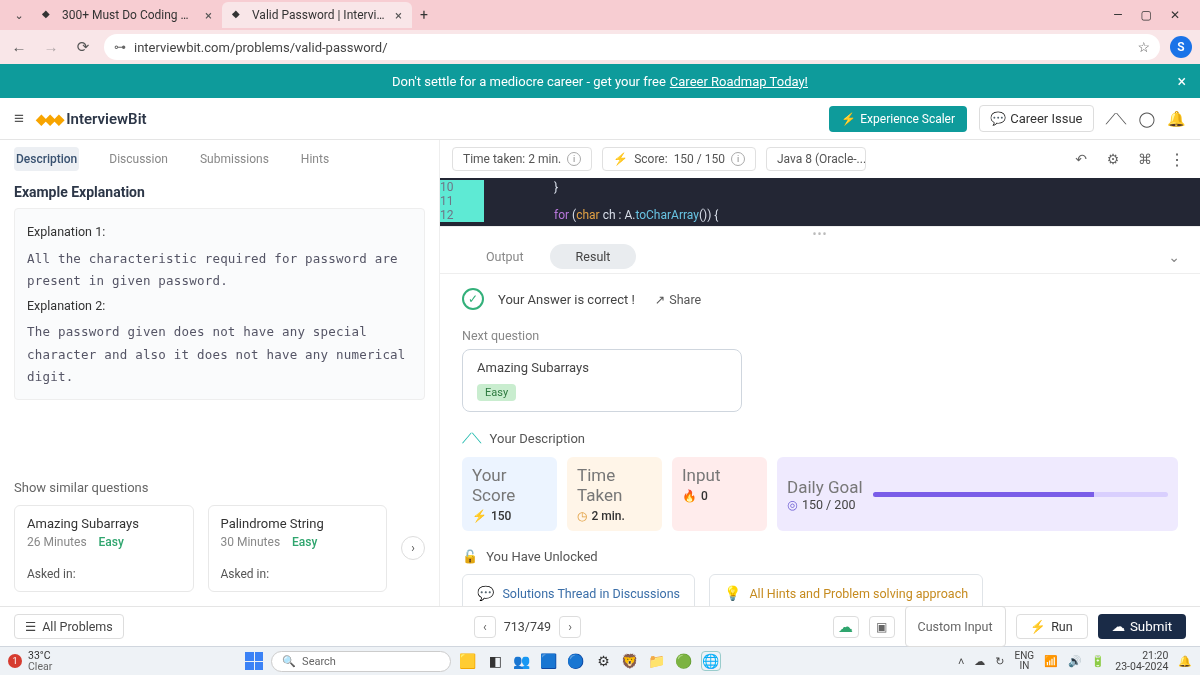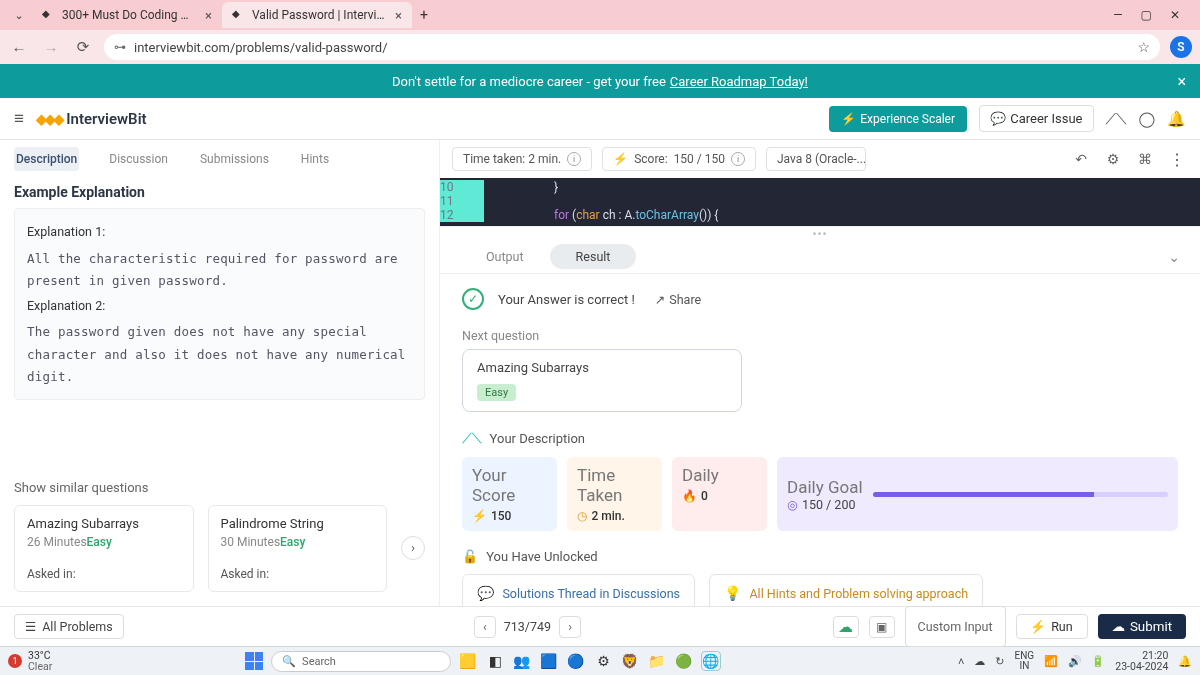--- a/index.html
+++ b/index.html
@@ -52,21 +52,21 @@
   .left-content h4 { font-size:14px; color:#2d3748; margin-bottom:8px; margin-top:6px;}
   .exp-block { background:#fafbfc; border:1px solid #eee; border-radius:4px; padding:10px 12px; font-size:12.5px; line-height:1.8; color:#555;}
   .exp-block .lbl { color:#333; margin-bottom:4px; margin-top:2px; display:block;}
   .exp-block .mono { font-family: ui-monospace, Menlo, Consolas, monospace; color:#556; white-space:pre-wrap; letter-spacing:0.2px;}
 
   .similar-section { margin-top:80px; }
   .similar-title { font-size:13px; color:#666; margin-bottom:10px;}
   .similar-cards { display:flex; gap:14px; align-items:stretch;}
   .sim-card { flex:1; border:1px solid #e8e8e8; border-radius:6px; padding:10px 12px; font-size:12px; color:#444;}
   .sim-card .name { font-size:13px; color:#333; margin-bottom:4px;}
-  .sim-card .meta { display:flex; font-size:12px; color:#888; margin-bottom:18px;}
+  .sim-card .meta { display:flex; gap:12px; font-size:12px; color:#888; margin-bottom:18px;}
   .sim-card .easy { color:#2fa56e; font-weight:500;}
   .sim-card .asked { color:#555; font-size:12px;}
   .sim-arrow { width:24px; height:24px; border:1px solid #ddd; border-radius:50%; display:flex; align-items:center; justify-content:center; align-self:center; color:#555; font-size:12px;}
 
   .right-pane { flex:1; display:flex; flex-direction:column; background:#fff;}
   .r-toolbar { display:flex; align-items:center; gap:10px; padding:6px 12px; height:38px; font-size:12px; color:#555;}
   .chip { border:1px solid #e0e0e0; border-radius:4px; padding:4px 10px; display:flex; align-items:center; gap:6px; background:#fff;}
   .chip .info-i { width:14px; height:14px; border:1px solid #aaa; border-radius:50%; display:inline-flex; align-items:center; justify-content:center; font-size:9px; color:#888;}
   .chip.lang { width:100px; white-space:nowrap; overflow:hidden; text-overflow:ellipsis;}
   .r-tool-spacer { flex:1; }
@@ -331,21 +331,21 @@
             </div>
         </div>
         <div class="metric m-time">
           <div class="m-lbl">Time Taken</div>
           <div class="m-val">
               <span style="color:#e2a144">◷</span>
               <span>2 min.</span>
             </div>
         </div>
         <div class="metric m-streak">
-          <div class="m-lbl">Daily</div>
+          <div class="m-lbl">Input</div>
           <div class="m-val">
               <span style="color:#e2514a">🔥</span>
               <span>0</span>
             </div>
         </div>
         <div class="metric m-goal">
           <div>
             <div class="m-lbl">Daily Goal</div>
             <div class="gval">
                 <span style="color:#6b5dd3">◎</span>

